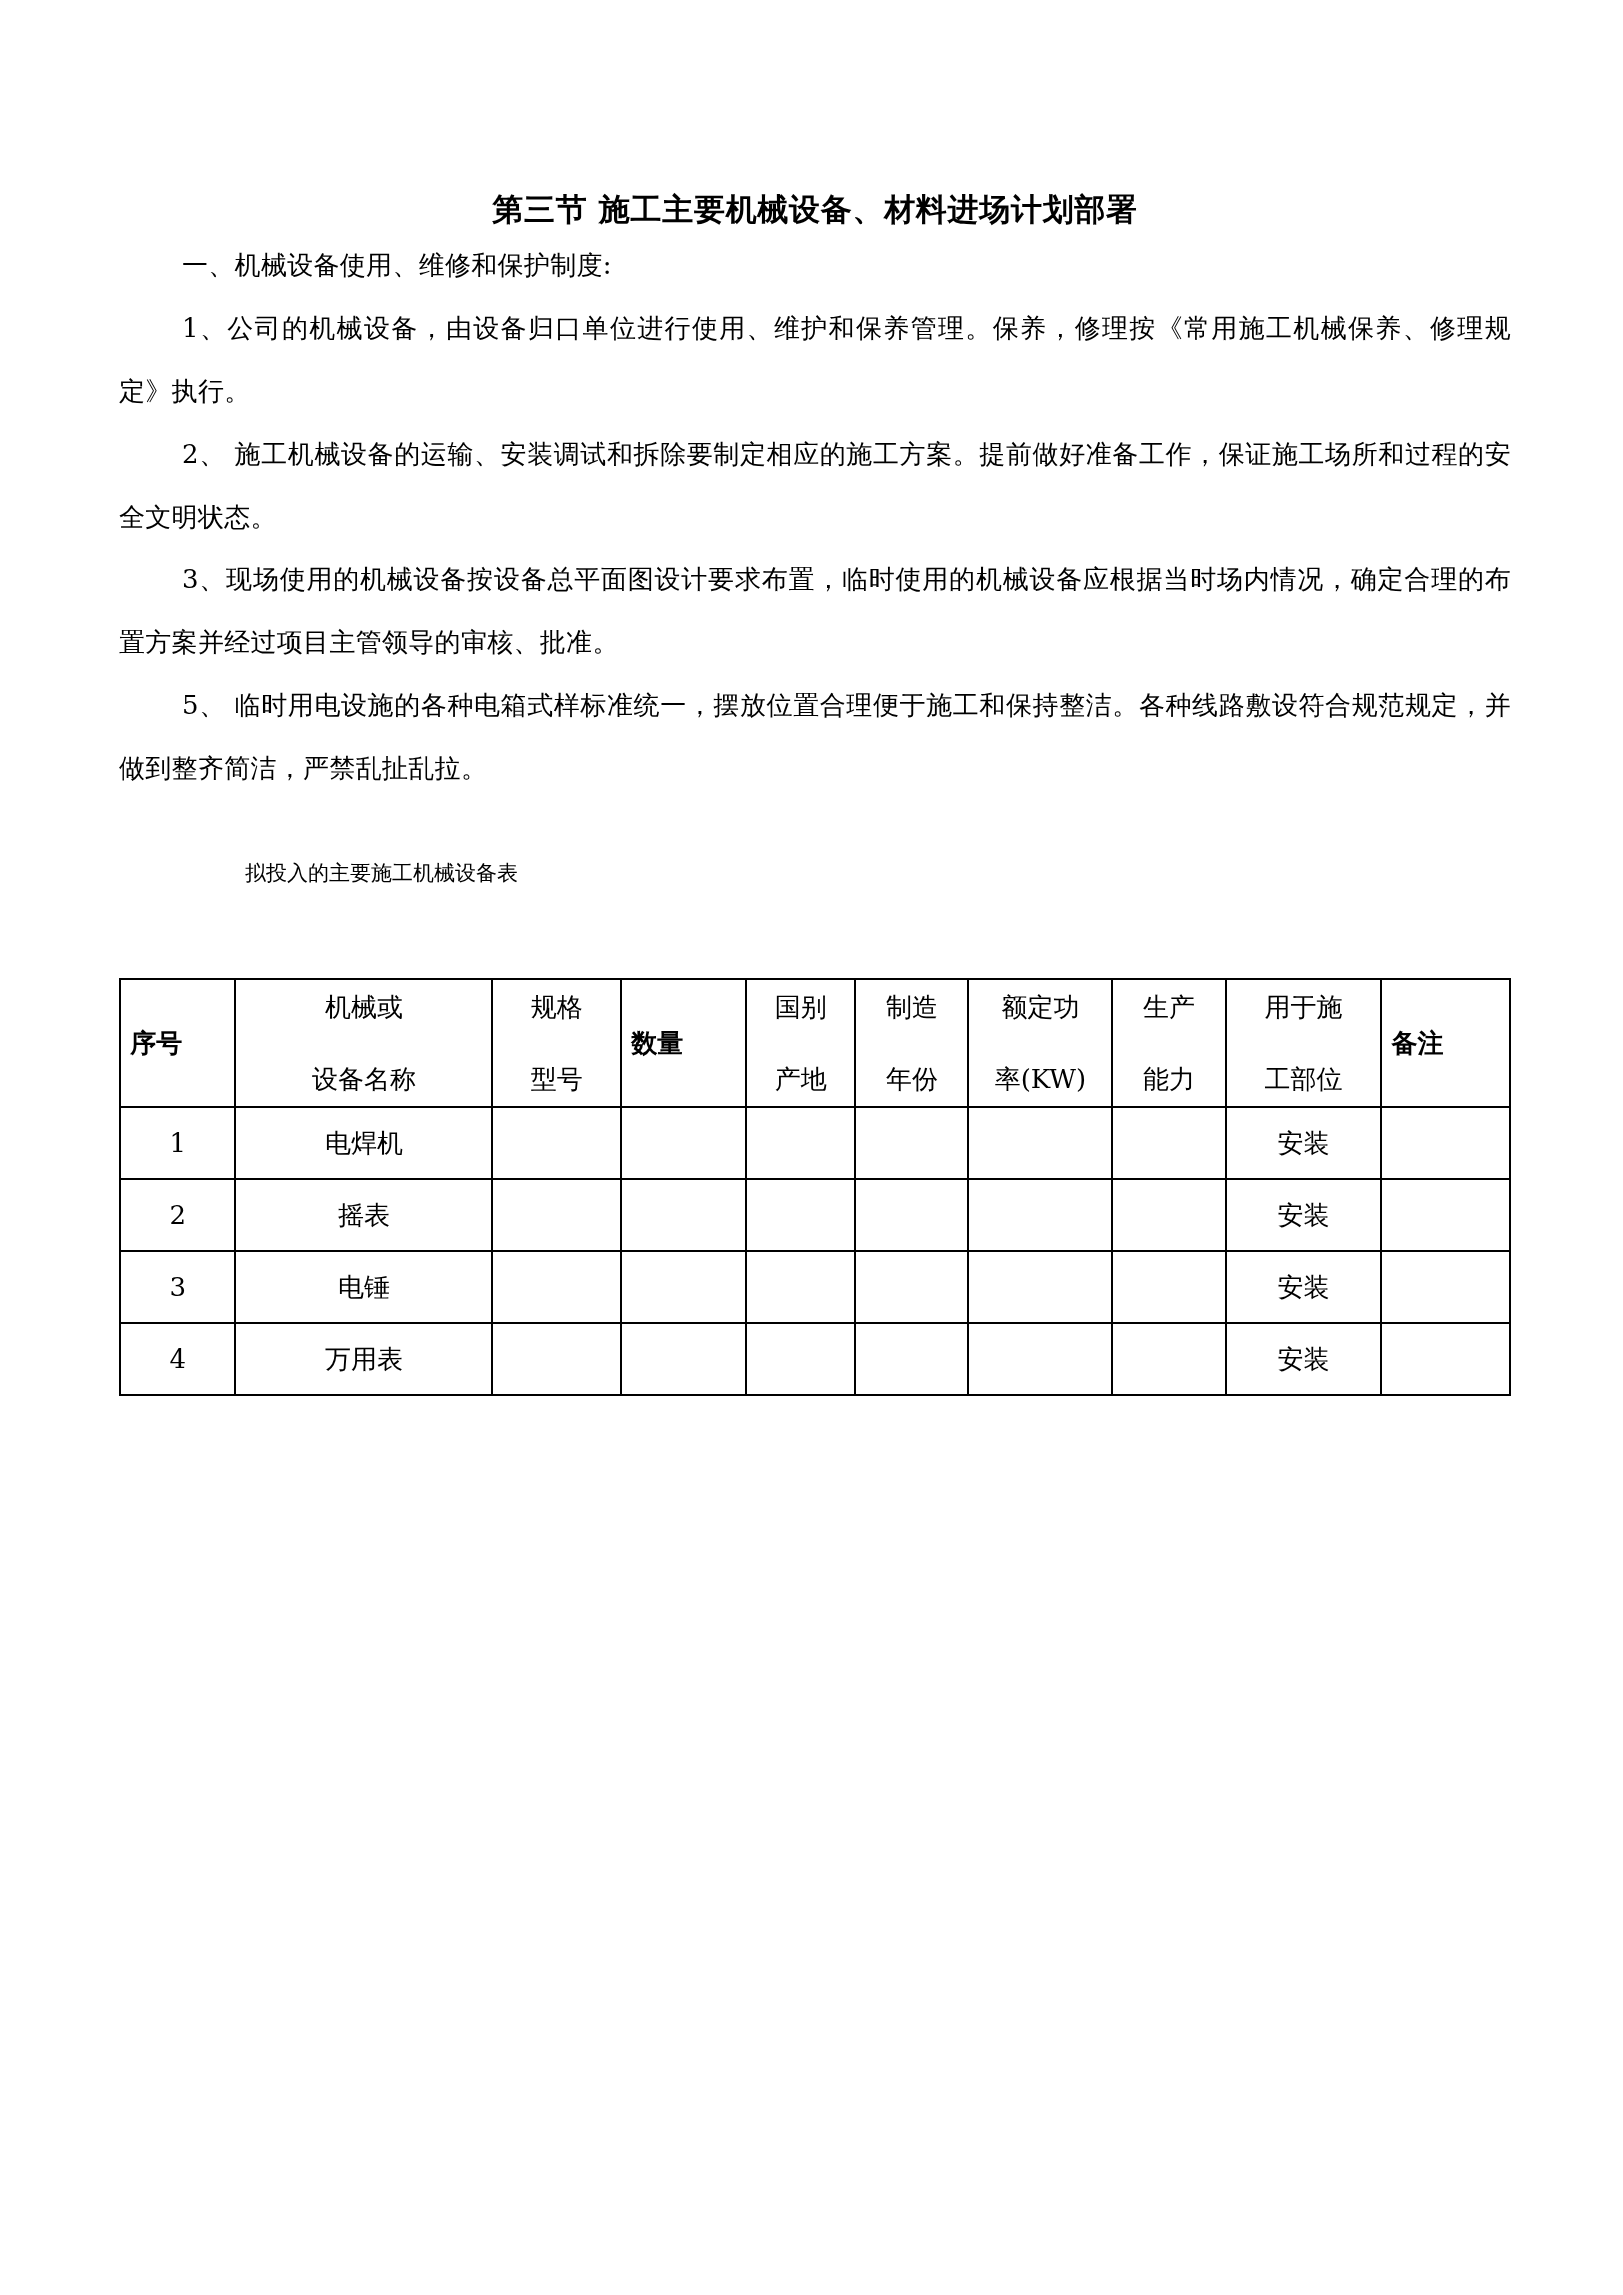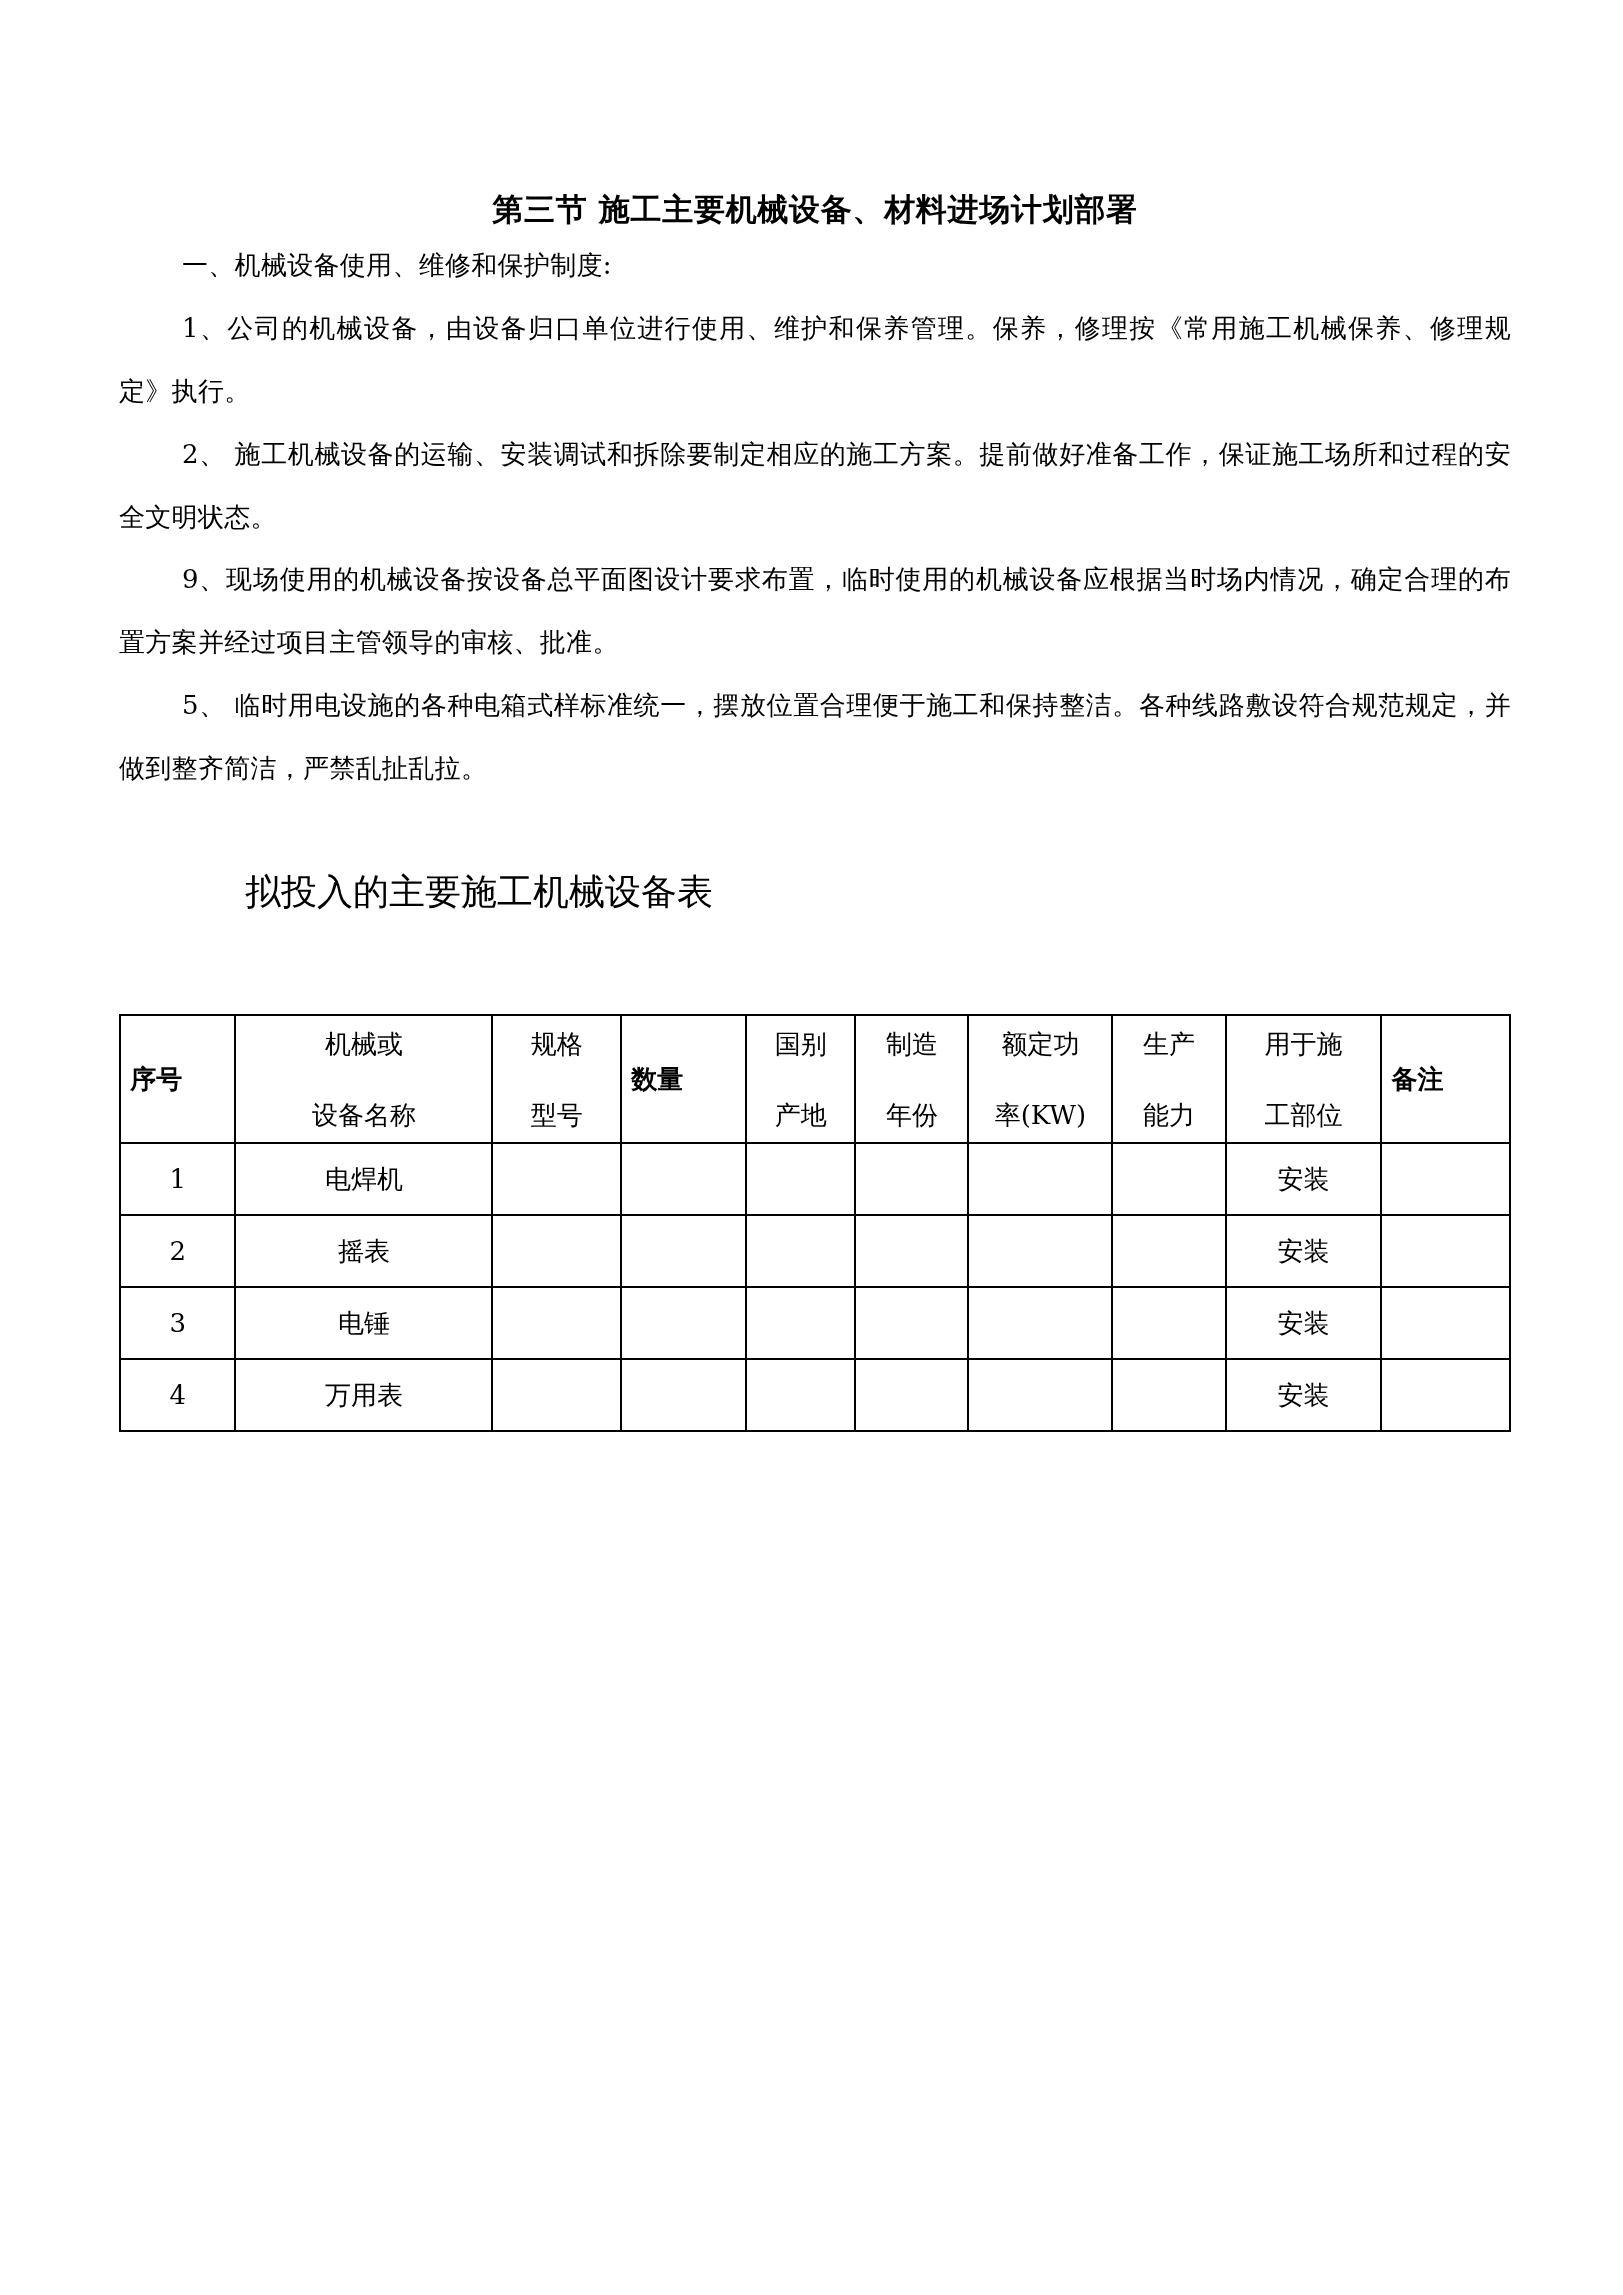--- a/index.html
+++ b/index.html
@@ -48,21 +48,21 @@
     text-justify: inter-ideograph;
     margin: 0;
     letter-spacing: 0.3px;
   }
   .indent2 {
     text-indent: 63px;
   }
 
   
   .table-caption {
-    font-size: 36px;
+    font-size: 21px;
     line-height: 2.42;
     margin: 0;
     text-indent: 126px;
     padding-top: 48px;
   }
 
   .spacer-before-table {
     height: 79px;
   }
 
@@ -118,21 +118,21 @@
 
 <div class="page">
   <div class="content">
 
     <h1 class="doc-title">第三节  施工主要机械设备、材料进场计划部署</h1>
 
     <p class="para indent2">一、机械设备使用、维修和保护制度:</p>
 
     <p class="para indent2">1、公司的机械设备，由设备归口单位进行使用、维护和保养管理。保养，修理按《常用施工机械保养、修理规定》执行。</p>
     <p class="para indent2">2、 施工机械设备的运输、安装调试和拆除要制定相应的施工方案。提前做好准备工作，保证施工场所和过程的安全文明状态。</p>
-    <p class="para indent2">9、现场使用的机械设备按设备总平面图设计要求布置，临时使用的机械设备应根据当时场内情况，确定合理的布置方案并经过项目主管领导的审核、批准。</p>
+    <p class="para indent2">3、现场使用的机械设备按设备总平面图设计要求布置，临时使用的机械设备应根据当时场内情况，确定合理的布置方案并经过项目主管领导的审核、批准。</p>
     <p class="para indent2">5、 临时用电设施的各种电箱式样标准统一，摆放位置合理便于施工和保持整洁。各种线路敷设符合规范规定，并做到整齐简洁，严禁乱扯乱拉。</p>
 
     <p class="table-caption">拟投入的主要施工机械设备表</p>
 
     <div class="spacer-before-table"></div>
 
     <table class="equip">
       <colgroup>
         <col class="c-seq">
           <col class="c-name">

